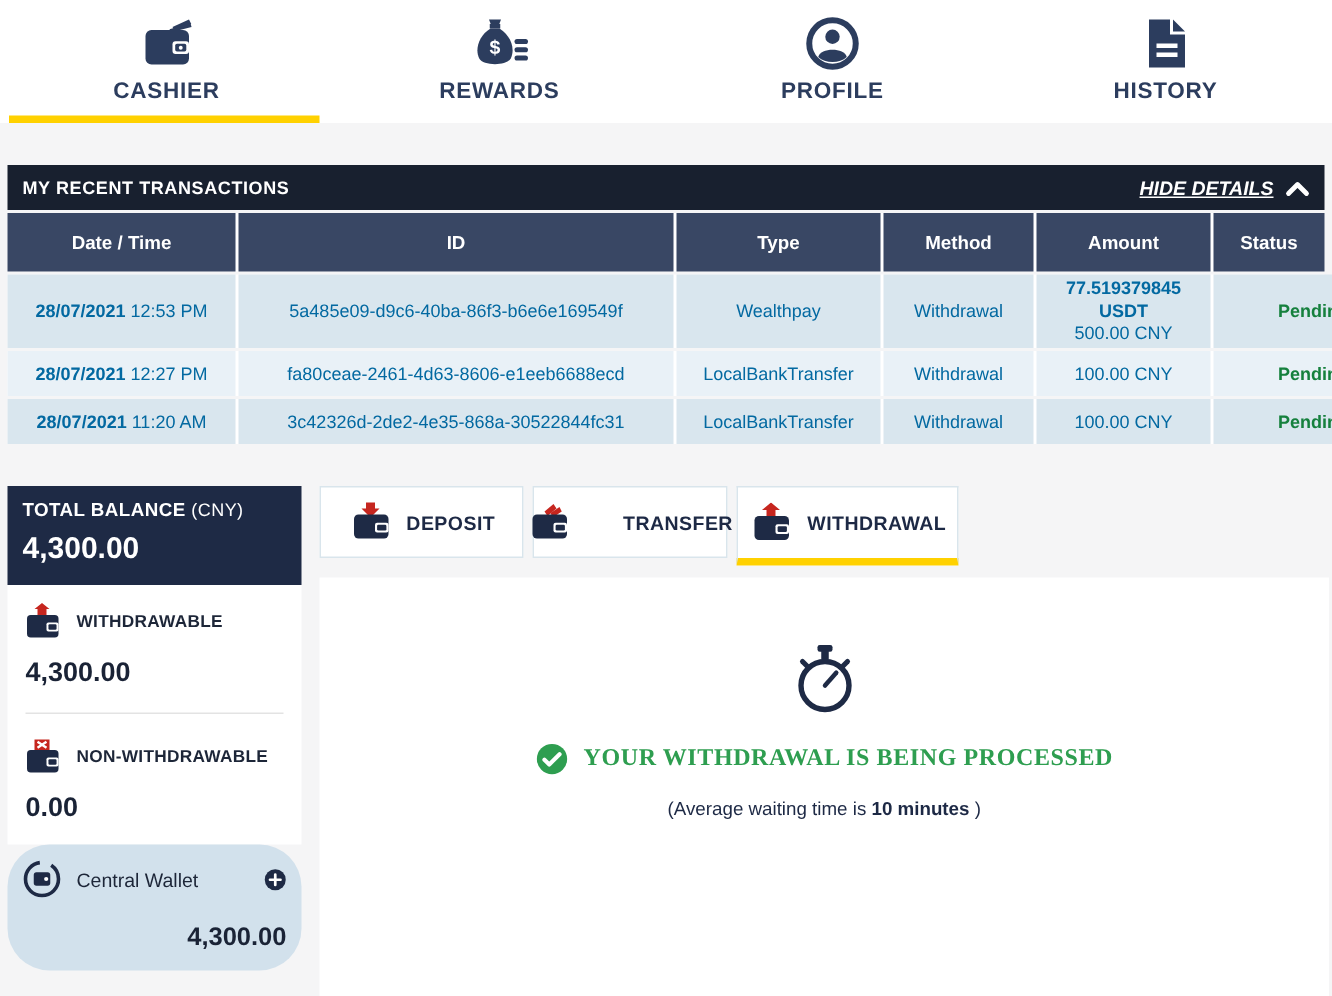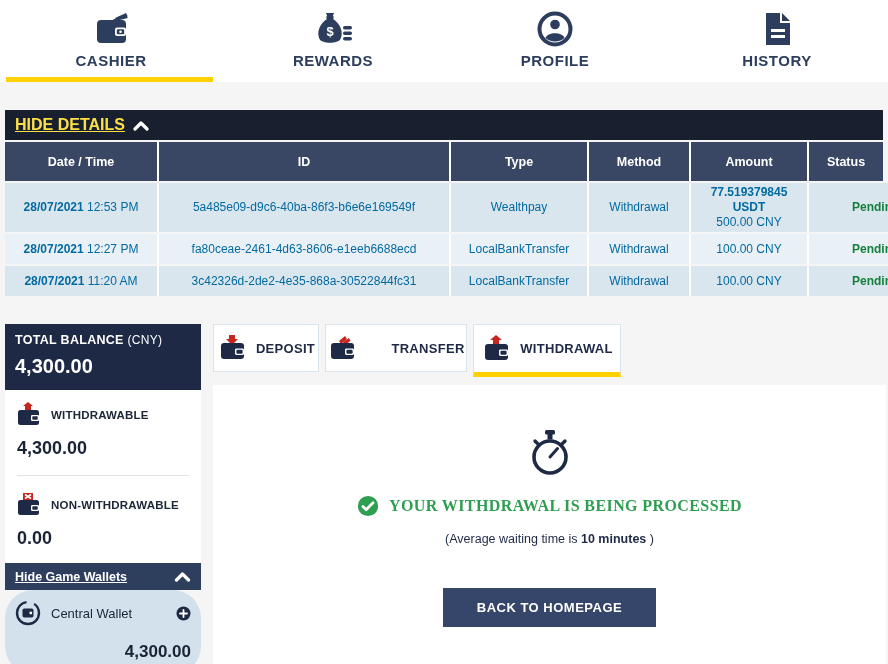--- a/index.html
+++ b/index.html
@@ -14,21 +14,21 @@
   .nav-item .icon { height:40px; display:flex; align-items:center; }
   .nav-label { font-size:15px; font-weight:bold; letter-spacing:.5px; color:#2c3d5e; margin-top:3px; }
   .nav-underline { position:absolute; left:6px; bottom:0; width:207px; height:5px; background:#ffd100; }
 
   
   .tx-panel { margin:28px 5px 0 5px; }
   .tx-titlebar { height:30px; background:#18202f; color:#fff; display:flex;
                  align-items:center; justify-content:space-between; padding:0 10px; }
   .tx-title { font-size:12px; font-weight:bold; letter-spacing:.4px; }
   .hide-details { display:flex; align-items:center; gap:8px; cursor:pointer; }
-  .hide-details span { font-size:16px; font-weight:bold; text-decoration:underline; color:#fde047; }
+  .hide-details span { font-size:13px; font-weight:bold; text-decoration:underline; color:#ffffff;font-style:italic; }
   .tx-grid { display:grid; grid-template-columns:152px 290px 136px 100px 116px 1fr;
              column-gap:2px; background:#fff; }
   .tx-grid + .tx-grid { margin-top:2px; }
   .tx-head { margin-top:2px; }
   .tx-head > div { background:#394764; color:#fff; font-size:12.5px; font-weight:bold;
                    height:39px; display:flex; align-items:center; justify-content:center; }
   .tx-row > div { background:#d9e6ee; font-size:12px; color:#0369a1; min-height:30px;
                   display:flex; flex-direction:column; align-items:center; justify-content:center;
                   text-align:center; line-height:1.25; padding:2px 4px; }
   .tx-row.alt > div { background:#e9f1f7; }
@@ -58,22 +58,22 @@
   .cw-row { display:flex; align-items:center; gap:10px; }
   .cw-label { font-size:13px; color:#1d2638; flex:1; }
   .cw-value { font-size:17px; font-weight:bold; color:#1a2336; text-align:right; margin-top:16px; }
 
   
   .main { flex:1; margin-left:12px; margin-right:2px; }
   .wallet-tabs { display:flex; gap:6px; }
   .wtab { background:#fff; border:1px solid #d9e5ec; height:48px; display:flex;
           align-items:center; justify-content:center; gap:9px; cursor:pointer; }
   .wtab-label { font-size:13px; font-weight:bold; letter-spacing:.3px; color:#1d2945; }
-  .wtab-deposit  { width:106px; }
-  .wtab-transfer { width:142px;gap:34px; }
+  .wtab-deposit  { width:136px; }
+  .wtab-transfer { width:130px;gap:34px; }
   .wtab-withdrawal { width:148px; border-bottom:5px solid #ffd100; height:53px; }
   .content-panel { background:#fff; margin-top:8px; height:304px; display:flex;
                    flex-direction:column; align-items:center; padding-top:44px; }
   .proc-row { display:flex; align-items:center; gap:10px; margin-top:18px; }
   .proc-msg { color:#2e9e50; font-size:16px; font-weight:bold; letter-spacing:.4px;font-family:Liberation Serif, serif; }
   .wait-text { font-size:12.5px; color:#1d2945; margin-top:15px; }
   .wait-text b { font-weight:bold; }
   .home-btn { margin-top:42px; background:#36466a; color:#fff; border:none; cursor:pointer;
               font-family:"Liberation Sans", sans-serif; font-size:13px; font-weight:bold;
               letter-spacing:.5px; padding:12px 34px; }
@@ -128,20 +128,21 @@
         <rect x="11" y="25" width="14" height="3" fill="#ffffff"></rect>
       </svg>
     </span>
     <span class="nav-label">HISTORY</span>
   </div>
   <div class="nav-underline"></div>
 </div>
 
 <div class="tx-panel">
   <div class="tx-titlebar">
+    <span class="tx-title">MY RECENT TRANSACTIONS</span>
     <div class="hide-details">
       <span>HIDE DETAILS</span>
       <span class="icon">
         <svg width="16" height="11" viewBox="0 0 16 11">
             <path d="M2 9 L8 3 L14 9" fill="none" stroke="#ffffff" stroke-width="3.2" stroke-linecap="round" stroke-linejoin="round"></path>
           </svg>
       </span>
     </div>
   </div>
 
@@ -228,28 +229,20 @@
             <rect x="3" y="8" width="21" height="15" rx="2.5" fill="#1e2a45"></rect>
             <rect x="16" y="13" width="8" height="6" rx="1.2" fill="#ffffff"></rect>
             <rect x="17.3" y="14.2" width="5.4" height="3.6" rx=".8" fill="#1e2a45"></rect>
           </svg>
         </span>
         <span class="bal-label">NON-WITHDRAWABLE</span>
       </div>
       <div class="bal-value">0.00</div>
     </div>
 
-    <div class="hgw-bar">
-      <span>Hide Game Wallets</span>
-      <span class="icon">
-        <svg width="17" height="11" viewBox="0 0 17 11">
-            <path d="M2.5 9 L8.5 3 L14.5 9" fill="none" stroke="#ffffff" stroke-width="3.2" stroke-linecap="round" stroke-linejoin="round"></path>
-          </svg>
-      </span>
-    </div>
 
     <div class="central-sec">
       <div class="cw-row">
         <span class="icon">
           <svg width="26" height="26" viewBox="0 0 26 26">
             <circle cx="13" cy="13" r="11" fill="none" stroke="#1e2a45" stroke-width="2.4" stroke-dasharray="50 8"></circle>
             <rect x="7.5" y="8.5" width="11" height="9" rx="1.8" fill="#1e2a45"></rect>
             <circle cx="15.8" cy="13" r="1.4" fill="#ffffff"></circle>
           </svg>
         </span>
@@ -320,16 +313,15 @@
           <svg width="22" height="22" viewBox="0 0 24 24">
             <circle cx="12" cy="12" r="11" fill="#2e9e50"></circle>
             <path d="M6.5 12.5 L10 16 L17.5 8.5" fill="none" stroke="#ffffff" stroke-width="3" stroke-linecap="round" stroke-linejoin="round"></path>
           </svg>
         </span>
         <span class="proc-msg">YOUR WITHDRAWAL IS BEING PROCESSED</span>
       </div>
       <div class="wait-text">
         <span>(Average waiting time is </span><b>10 minutes</b><span> )</span>
       </div>
-      <button class="home-btn">BACK TO HOMEPAGE</button>
     </div>
   </div>
 </div>
 
 </body></html>

